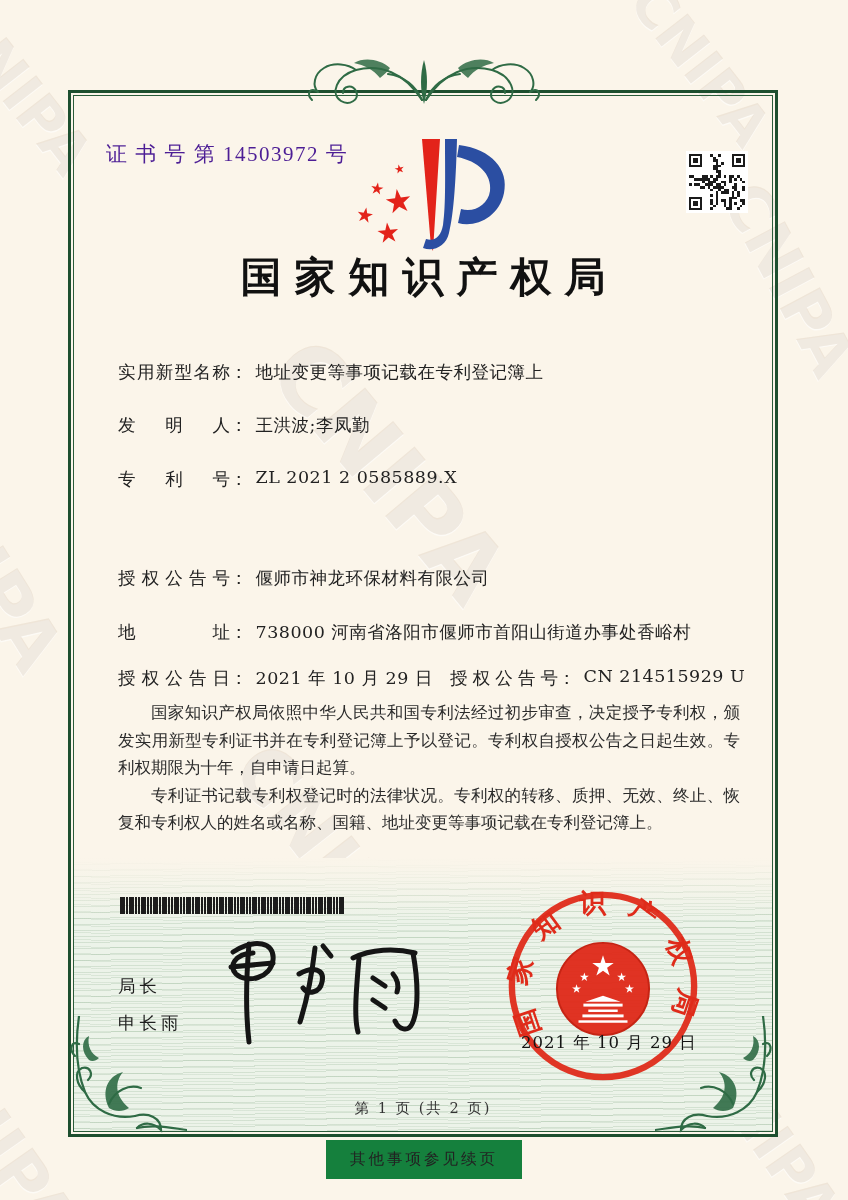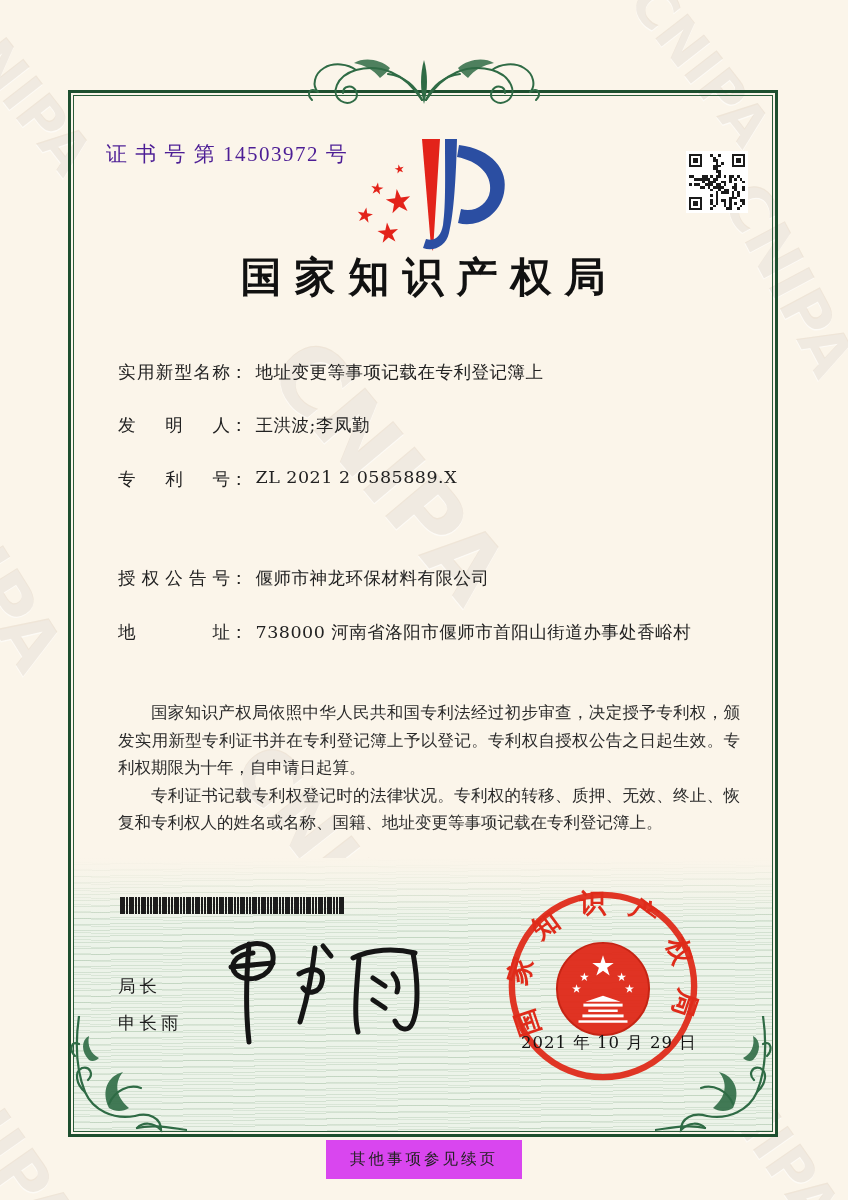--- a/index.html
+++ b/index.html
@@ -69,21 +69,21 @@
   .director-name{position:absolute;left:118px;top:1011px;font-size:17.5px;letter-spacing:4px;}
   .signature{position:absolute;left:215px;top:922px;width:235px;height:130px;}
 
   .seal{position:absolute;left:505px;top:888px;width:196px;height:196px;}
   .seal-date{position:absolute;left:521px;top:1032px;font-size:16.5px;color:#141414;
              letter-spacing:1px;white-space:nowrap;}
 
   .page-info{position:absolute;left:68px;top:1099px;width:710px;text-align:center;
              font-size:14.5px;color:#333;letter-spacing:2px;}
   .continuation{position:absolute;left:0;top:1140px;width:848px;text-align:center;}
-  .continuation span{display:inline-block;background:#d946ef;padding:9px 24px;
+  .continuation span{display:inline-block;background:#15803d;padding:9px 24px;
              font-size:15.5px;letter-spacing:3px;color:#222;}
 </style>
 </head>
 <body>
 
 <div class="page">
 
   <span class="wm" style="left:-14px;top:-8px;font-size:58px;transform:rotate(52deg);">CNIPA</span>
   <span class="wm" style="left:668px;top:-30px;font-size:56px;transform:rotate(52deg);">CNIPA</span>
   <span class="wm" style="left:772px;top:170px;font-size:62px;transform:rotate(62deg);">CNIPA</span>
@@ -291,20 +291,26 @@
     </div>
     <div class="field-row" style="top:467px;">
       <span class="flabel">专利号</span><span class="fcolon">：</span><span class="fvalue">ZL 2021 2 0585889.X</span>
     </div>
     <div class="field-row" style="top:566px;">
       <span class="flabel">授权公告号</span><span class="fcolon">：</span><span class="fvalue">偃师市神龙环保材料有限公司</span>
     </div>
     <div class="field-row" style="top:620px;">
       <span class="flabel">地址</span><span class="fcolon">：</span><span class="fvalue">738000 河南省洛阳市偃师市首阳山街道办事处香峪村</span>
     </div>
+    <div class="field-row" style="top:666px;width:622px;">
+      <span class="flabel">授权公告日</span><span class="fcolon">：</span><span class="fvalue">2021 年 10 月 29 日</span>
+      <span class="pair2">
+        <span class="flabel">授权公告号</span><span class="fcolon">：</span><span class="fvalue">CN 214515929 U</span>
+      </span>
+    </div>
 
     <div class="body-text">
       <p>国家知识产权局依照中华人民共和国专利法经过初步审查，决定授予专利权，颁发实用新型专利证书并在专利登记簿上予以登记。专利权自授权公告之日起生效。专利权期限为十年，自申请日起算。</p>
       <p>专利证书记载专利权登记时的法律状况。专利权的转移、质押、无效、终止、恢复和专利权人的姓名或名称、国籍、地址变更等事项记载在专利登记簿上。</p>
     </div>
 
     <div class="barcode"></div>
     <div class="director-title">局长</div>
     <div class="director-name">申长雨</div>
 
@@ -341,17 +347,18 @@
         <polygon fill="#fff" transform="translate(127,103) scale(0.48)" points="0,-10 2.24,-3.09 9.51,-3.09 3.63,1.18 5.88,8.09 0,3.82 -5.88,8.09 -3.63,1.18 -9.51,-3.09 -2.24,-3.09"></polygon>
         <path d="M82,116 L100,110 L118,116 Z" fill="#fff"></path>
         <rect x="80" y="118" width="40" height="3" fill="#fff"></rect>
         <rect x="85" y="124" width="30" height="2.5" fill="#fff"></rect>
         <rect x="79" y="129" width="42" height="3" fill="#fff"></rect>
         <rect x="75" y="135" width="50" height="2.5" fill="#fff"></rect>
       </g>
     </svg>
     <div class="seal-date">2021 年 10 月 29 日</div>
 
+    <div class="page-info">第 1 页 (共 2 页)</div>
     <div class="continuation">
       <span>其他事项参见续页</span>
     </div>
   </div>
 </div>
 
 </body></html>

